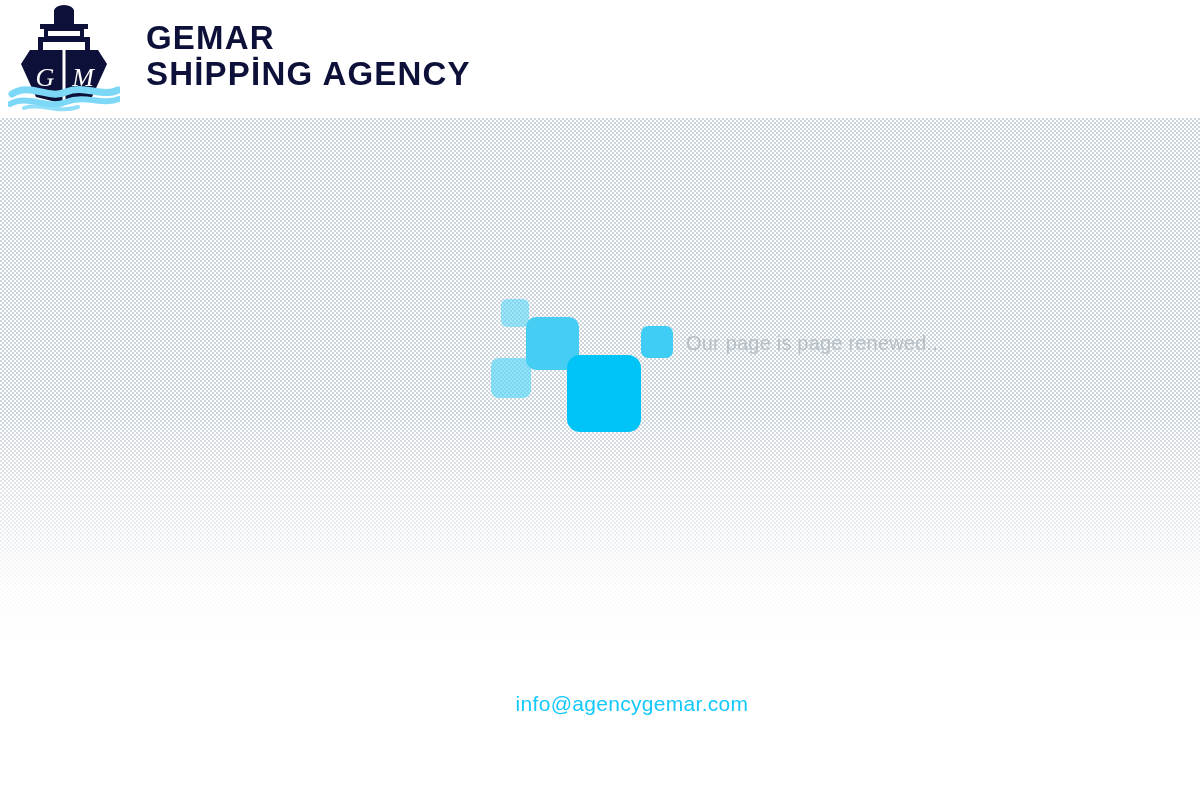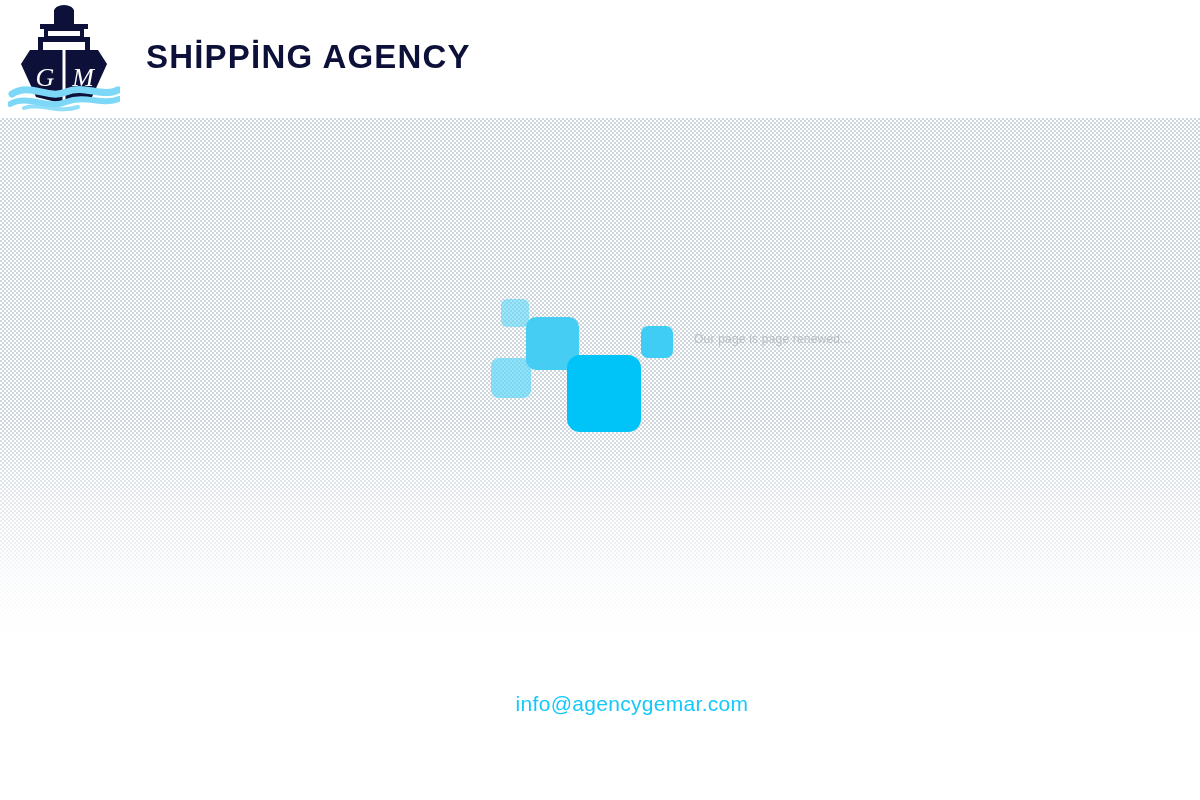--- a/index.html
+++ b/index.html
@@ -105,26 +105,25 @@
   .sq-left   { left:491px; top:358px; width:40px;  height:40px;  background:rgba(94,214,247,0.70); border-radius:8px; }
   .sq-mid    { left:526px; top:317px; width:53px;  height:53px;  background:#45cdf4; border-radius:10px; }
   .sq-right  { left:641px; top:326px; width:32px;  height:32px;  background:#3fcdf5; border-radius:7px; }
   .sq-big    { left:567px; top:355px; width:74px;  height:77px;  background:#00c4f7; border-radius:13px; }
 
   
   .status-text {
     position:absolute;
     left:686px; top:332px;
     font-family:"Liberation Sans", sans-serif;
-    font-size:12px;
+    font-size:20px;
     color:#b6bfc6;
     letter-spacing:0.2px;
     white-space:nowrap;
     z-index:4;
-    padding-left:8px;
   }
 
   
   .contact-email {
     position:absolute;
     left:0; top:692px;
     width:1200px;
     text-align:center;
     font-family:"Liberation Sans", sans-serif;
     font-size:21px;
@@ -166,20 +165,21 @@
         <text x="75" y="84" font-family="'Liberation Serif', serif" font-style="italic" font-size="26" fill="#ffffff" text-anchor="middle">M</text>
 
         <g fill="none" stroke="#7dd8f7" stroke-linecap="round">
           <path d="M4 92 C22 80, 40 98, 58 90 C76 82, 94 96, 110 88" stroke-width="7"></path>
           <path d="M2 102 C20 92, 40 108, 58 100 C78 92, 94 104, 111 97" stroke-width="6"></path>
           <path d="M16 106 C32 100, 50 112, 70 105" stroke-width="4" stroke-opacity="0.85"></path>
         </g>
       </svg>
 
       <div class="brand-text">
+        <span class="brand-line brand-line-1">GEMAR</span>
         <span class="brand-line brand-line-2">SHİPPİNG AGENCY</span>
       </div>
     </div>
   </header>
 
   <div class="header-rule"></div>
 
   <div class="loader">
     <span class="sq sq-tiny"></span>
     <span class="sq sq-left"></span>

